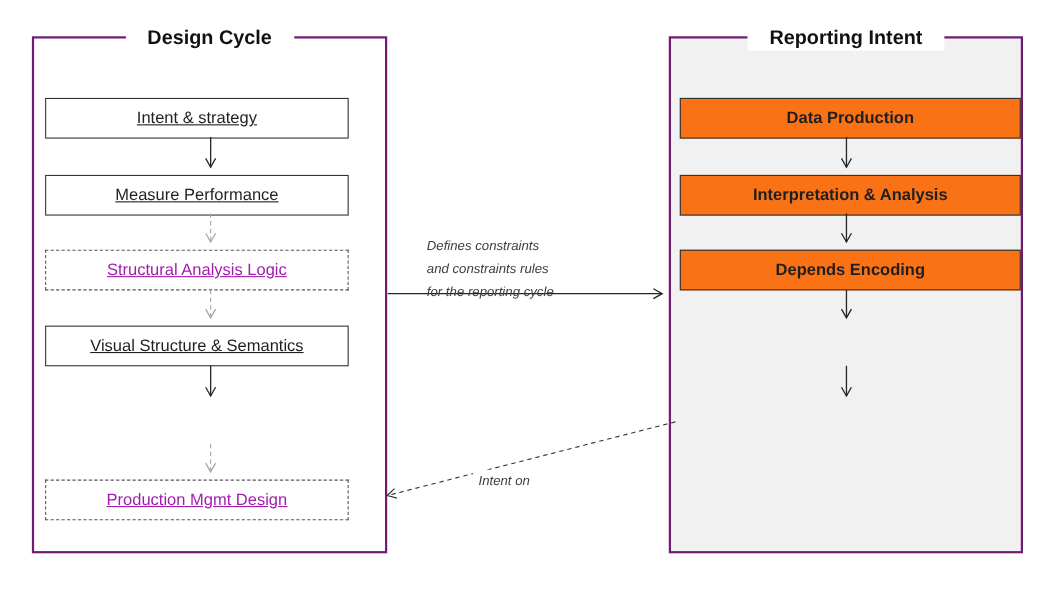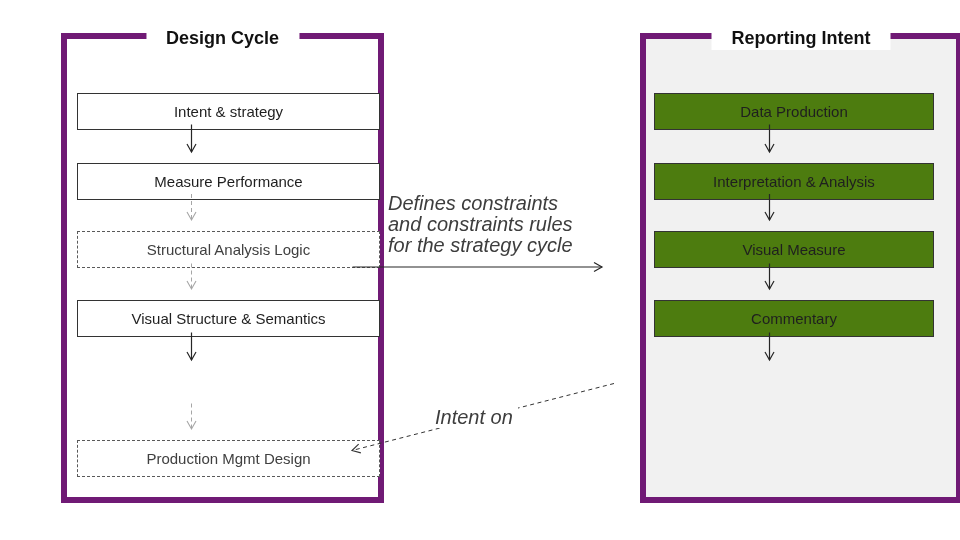--- a/index.html
+++ b/index.html
@@ -5,22 +5,21 @@
   * { margin: 0; padding: 0; box-sizing: border-box; }
   html, body { width: 960px; height: 540px; background: #ffffff; overflow: hidden; }
   body { font-family: "Liberation Sans", sans-serif; position: relative; }
 
   .canvas { position: absolute; left: 0; top: 0; width: 960px; height: 540px; }
 
   .cycle-container {
     position: absolute;
     top: 33px;
     height: 470px;
-    border: 6px solid #701a75;
-    margin-left: 32px;
+    border: 2px solid #701a75;
   }
   .cycle-container.design   { left: 29px;  width: 323px; background: #ffffff; }
   .cycle-container.reporting{ left: 608px; width: 322px; background: #f1f1f1; }
 
   .cycle-title {
     position: absolute;
     top: -13px;
     left: 50%;
     transform: translateX(-50%);
     background: #ffffff;
@@ -37,36 +36,37 @@
     height: 37px;
     display: flex;
     align-items: center;
     justify-content: center;
     font-size: 15px;
     color: #1f1f1f;
     background: #ffffff;
     border: 1px solid #333333;
     white-space: nowrap;
   }
-  .design .flow-box { left: 10px; width: 303px; }
-  .reporting .flow-box { left: 8px; width: 280px; background: #4d7c0f; }
+  .design .flow-box { left: 10px; width: 276px; text-decoration: underline; }
+  .reporting .flow-box { left: 8px; width: 310px; background: #f97316; font-weight: bold; }
 
   .flow-box.dashed {
     border: 1px dashed #595959;
-    color: #404040;
+    color: #a21caf;
   }
 
   svg.connectors { position: absolute; left: 0; top: 0; width: 960px; height: 540px; pointer-events: none; }
 
   .annotation {
     position: absolute;
     font-style: italic;
-    font-size: 20px;
+    font-size: 12px;
     color: #3d3d3d;
     line-height: 21px;
+    margin-top: 20px;
   }
   .annotation.defines { left: 388px; top: 193px; }
   .annotation.depends {
     left: 430px; top: 407px;
     background: #ffffff;
     padding: 0 5px;
   }
   .annotation span { display: block; }
 </style>
 </head>
@@ -82,22 +82,21 @@
     <div class="flow-box dashed" style="top: 192px;">Structural Analysis Logic</div>
     <div class="flow-box solid" style="top: 261px;">Visual Structure &amp; Semantics</div>
     <div class="flow-box dashed" style="top: 401px;">Production Mgmt Design</div>
   </div>
 
   <div class="cycle-container reporting">
     <div class="cycle-title">Reporting Intent</div>
 
     <div class="flow-box solid" style="top: 54px;">Data Production</div>
     <div class="flow-box solid" style="top: 124px;">Interpretation &amp; Analysis</div>
-    <div class="flow-box solid" style="top: 192px;">Visual Measure</div>
-    <div class="flow-box solid" style="top: 261px;">Commentary</div>
+    <div class="flow-box solid" style="top: 192px;">Depends Encoding</div>
   </div>
 
   <svg class="connectors" viewBox="0 0 960 540" xmlns="http://www.w3.org/2000/svg">
     <defs>
       <marker id="headBlack" markerUnits="userSpaceOnUse" markerWidth="20" markerHeight="14" viewBox="-16 -7 20 14" refX="0" refY="0" orient="auto">
         <path d="M -8 -4.5 L 0 0 L -8 4.5" fill="none" stroke="#262626" stroke-width="1.2"></path>
       </marker>
       <marker id="headGray" markerUnits="userSpaceOnUse" markerWidth="20" markerHeight="14" viewBox="-16 -7 20 14" refX="0" refY="0" orient="auto">
         <path d="M -8 -4.5 L 0 0 L -8 4.5" fill="none" stroke="#a6a6a6" stroke-width="1.1"></path>
       </marker>
@@ -117,18 +116,18 @@
     <line x1="769.5" y1="263.5" x2="769.5" y2="289" stroke="#262626" stroke-width="1.2" marker-end="url(#headBlack)"></line>
     <line x1="769.5" y1="332.5" x2="769.5" y2="360" stroke="#262626" stroke-width="1.2" marker-end="url(#headBlack)"></line>
 
     <line x1="352.5" y1="267" x2="602" y2="267" stroke="#262626" stroke-width="1.2" marker-end="url(#headBlack)"></line>
     <line x1="614" y1="383.5" x2="352" y2="450.5" stroke="#333333" stroke-width="1" stroke-dasharray="4 3.5" marker-end="url(#headDark)"></line>
   </svg>
 
   <div class="annotation defines">
     <span>Defines constraints</span>
     <span>and constraints rules</span>
-    <span>for the strategy cycle</span>
+    <span>for the reporting cycle</span>
   </div>
 
   <div class="annotation depends">Intent on</div>
 
 </div>
 
 </body></html>

